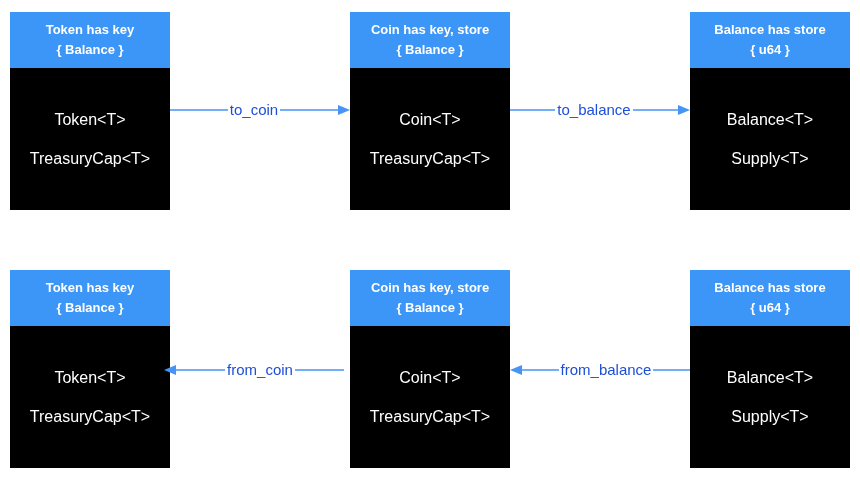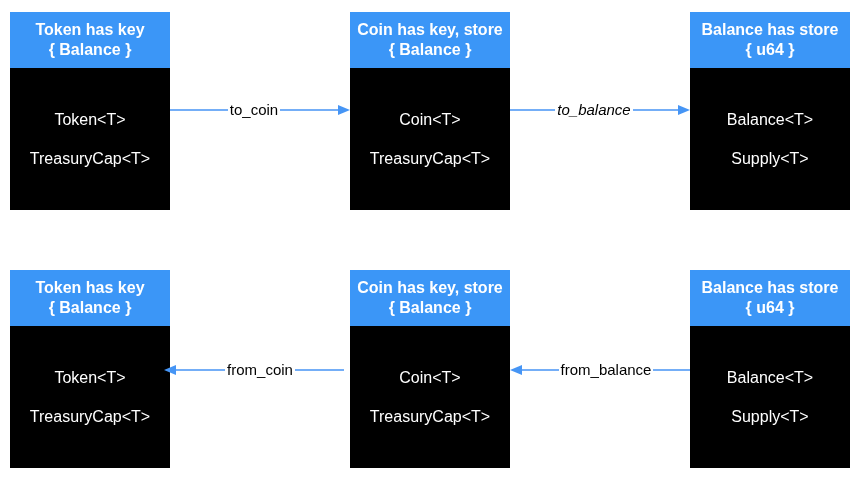--- a/index.html
+++ b/index.html
@@ -20,21 +20,21 @@
     width: 160px;
     height: 198px;
     display: flex;
     flex-direction: column;
   }
   .node-header {
     height: 56px;
     background: #3b96f7;
     color: #ffffff;
     font-weight: bold;
-    font-size: 16px;
+    font-size: 13px;
     line-height: 20px;
     display: flex;
     flex-direction: column;
     align-items: center;
     justify-content: center;
     text-align: center;
   }
   .node-body {
     flex: 1;
     background: #000000;
@@ -54,21 +54,21 @@
     height: 16px;
     display: flex;
     align-items: center;
   }
   .arrow .line {
     flex: 1;
     height: 0;
     border-top: 2px solid #74aef7;
   }
   .arrow-label {
-    color: #000000;
+    color: #1d4ed8;
     font-size: 15px;
     margin: 0 2px;
     white-space: nowrap;
     line-height: 16px;
   }
   .head-right {
     width: 0;
     height: 0;
     border-top: 5.5px solid transparent;
     border-bottom: 5.5px solid transparent;
@@ -83,21 +83,21 @@
   }
   
   .r0c0 { left: 10px;  top: 12px; }
   .r0c1 { left: 350px; top: 12px; }
   .r0c2 { left: 690px; top: 12px; }
   .r1c0 { left: 10px;  top: 270px; }
   .r1c1 { left: 350px; top: 270px; }
   .r1c2 { left: 690px; top: 270px; }
   
   .a0 { left: 170px; top: 102px; }
-  .a1 { left: 510px; top: 102px; font-style: italic; }
+  .a1 { left: 510px; top: 102px; }
   .a2 { left: 164px; top: 362px; }
   .a3 { left: 510px; top: 362px; }
 </style>
 </head>
 <body>
 
 <div class="canvas">
 
   <div class="node r0c0">
     <div class="node-header">

